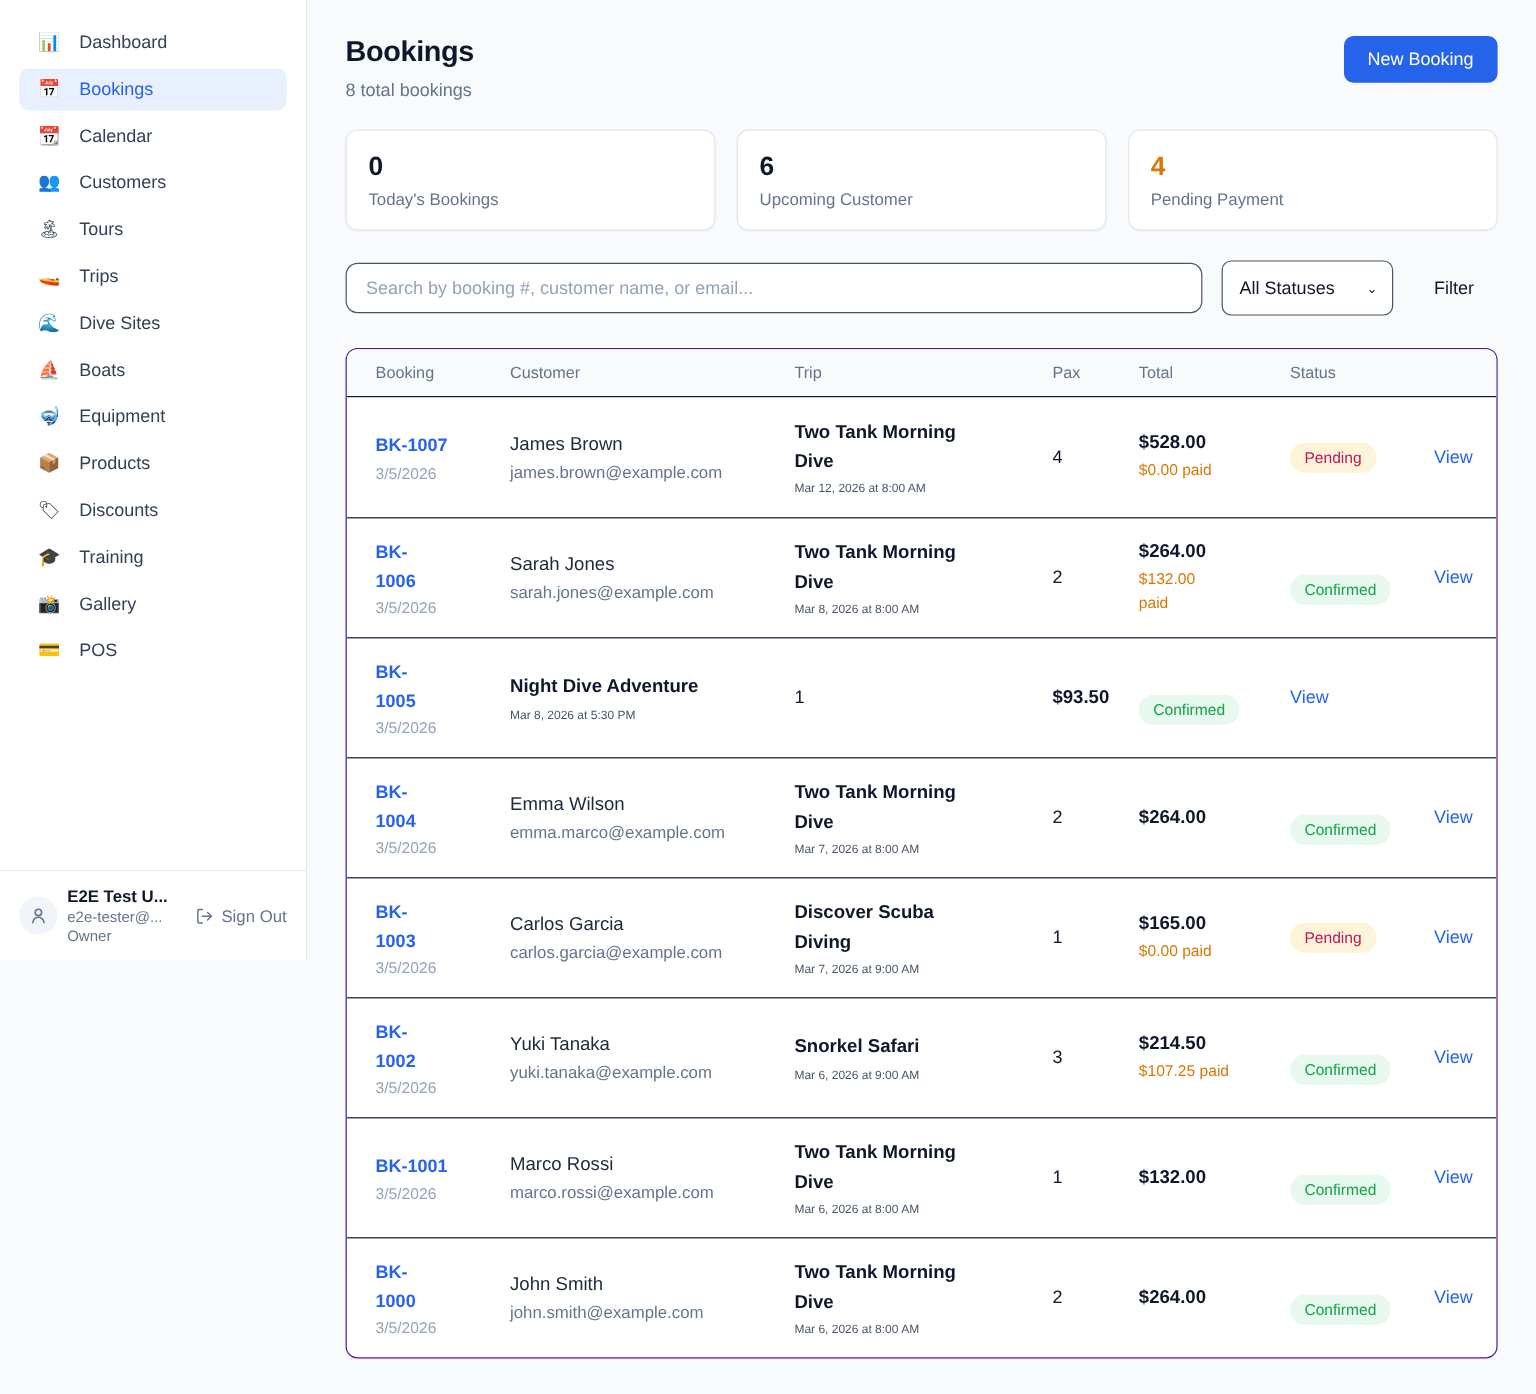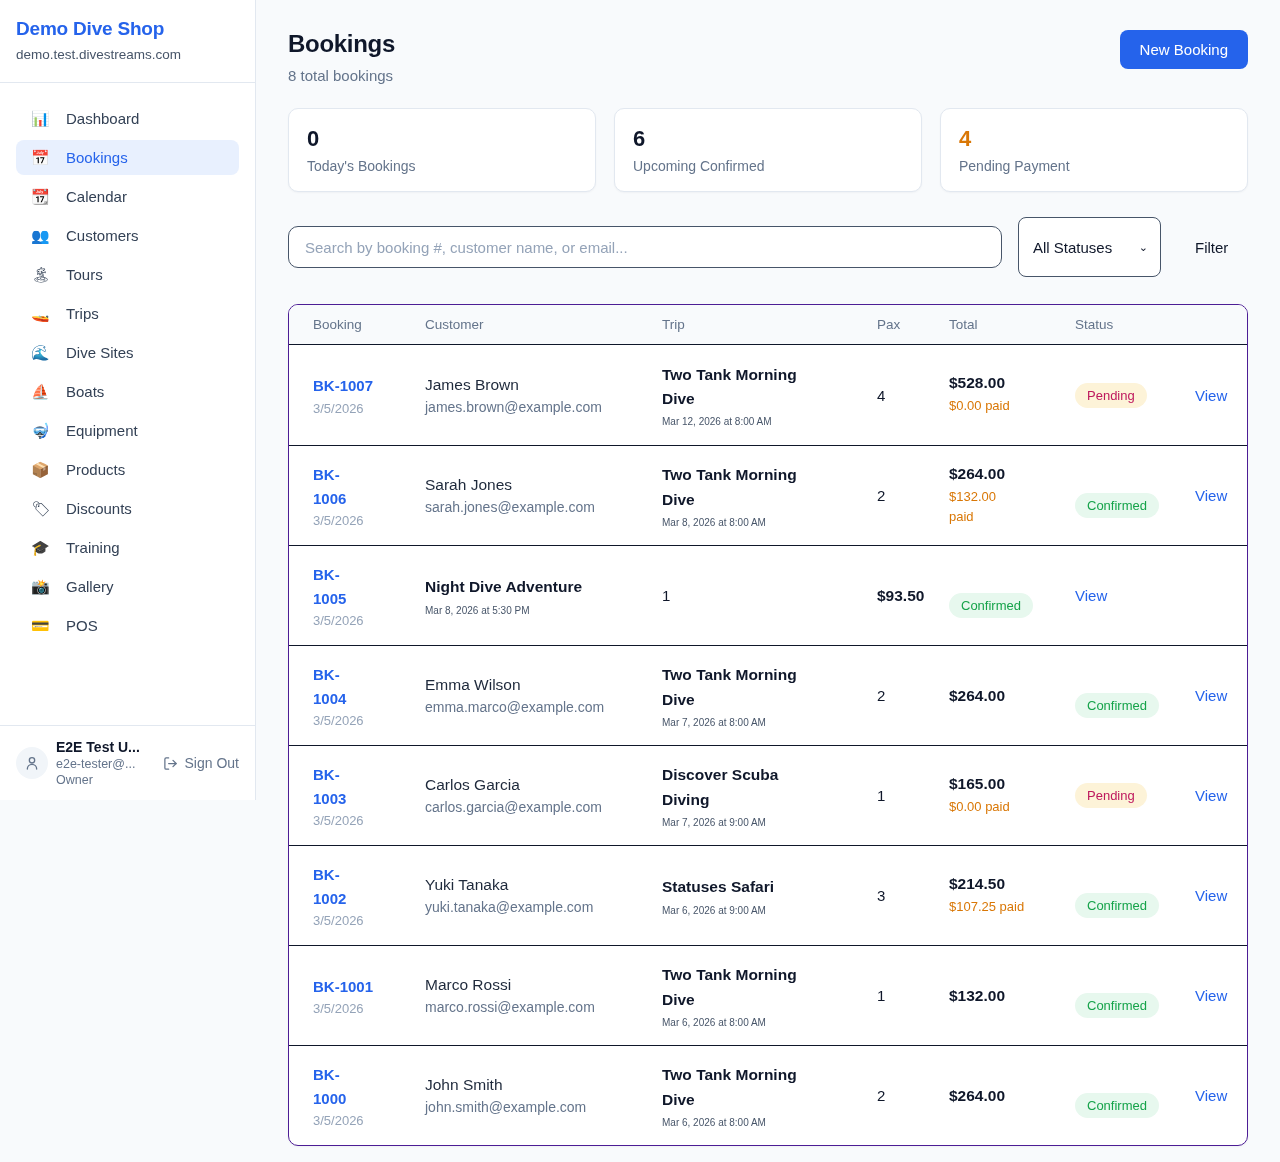--- a/index.html
+++ b/index.html
@@ -36,21 +36,21 @@
   .stat-card { background: #ffffff; border: 1px solid #e2e8f0; border-radius: 10px; padding: 17px 18px;
                box-shadow: 0 1px 2px rgba(15,23,42,0.04); }
   .stat-value { font-size: 22px; font-weight: 700; color: #0f172a; }
   .stat-value.orange { color: #d97706; }
   .stat-label { font-size: 14px; color: #64748b; margin-top: 6px; }
 
   .filter-row { display: flex; align-items: center; margin-top: 25px; }
   .search-input { flex: 0 0 714px; height: 42px; border: 1px solid #475569; border-radius: 10px;
                   padding: 0 16px; font-size: 15px; font-family: inherit; color: #0f172a; background: #ffffff; outline: none; }
   .search-input::placeholder { color: #94a3b8; }
-  .status-select { margin-left: 16px; height: 60px; min-width: 143px; background: #ffffff;
+  .status-select { margin-left: 16px; height: 46px; min-width: 143px; background: #ffffff;
                    border: 1px solid #475569; border-radius: 8px; display: flex; align-items: center;
                    justify-content: space-between; gap: 10px; padding: 0 12px 0 14px; font-size: 15px; color: #0f172a; cursor: pointer; }
   .chev { font-size: 11px; color: #0f172a; }
   .filter-label { margin-left: 34px; font-size: 15px; color: #0f172a; cursor: pointer; }
 
   
   .table-card { margin-top: 27px; background: #ffffff; border: 1px solid #4c1d95; border-radius: 10px;
                 box-shadow: 0 1px 2px rgba(15,23,42,0.04); overflow: hidden; }
   .tgrid { display: grid; grid-template-columns: 112px 237px 215px 72px 126px 120px 1fr; align-items: center; padding: 0 24px; }
   .thead { height: 40px; background: #f8fafc; border-bottom: 1px solid #0f172a; }
@@ -70,24 +70,20 @@
   .badge-pending { color: #be185d; background: #fdf3d8; }
   .badge-confirmed { color: #16a34a; background: #e7f8ee; margin-top: 20px; }
   .view-link { font-size: 15px; font-weight: 500; color: #2563eb; cursor: pointer; }
 </style>
 </head>
 <body>
 
 <div class="app">
 
   <aside class="sidebar">
-    <div class="sidebar-header">
-      <div class="shop-name">Demo Dive Shop</div>
-      <div class="shop-domain">demo.test.divestreams.com</div>
-    </div>
     <nav class="nav" id="nav">
   <div class="nav-item">
     <span class="icon">📊</span>
     <span class="label">Dashboard</span>
   </div>
 
   <div class="nav-item active">
     <span class="icon">📅</span>
     <span class="label">Bookings</span>
   </div>
@@ -185,21 +181,21 @@
       <button class="btn-primary">New Booking</button>
     </div>
 
     <div class="stats">
       <div class="stat-card">
         <div class="stat-value">0</div>
         <div class="stat-label">Today's Bookings</div>
       </div>
       <div class="stat-card">
         <div class="stat-value">6</div>
-        <div class="stat-label">Upcoming Confirmed</div>
+        <div class="stat-label">Upcoming Customer</div>
       </div>
       <div class="stat-card">
         <div class="stat-value orange">4</div>
         <div class="stat-label">Pending Payment</div>
       </div>
     </div>
 
     <div class="filter-row">
       <input class="search-input" type="text" placeholder="Search by booking #, customer name, or email..." style="">
       <div class="status-select">
@@ -349,21 +345,21 @@
     <div>
       <div class="bk-id">BK-
 1002</div>
       <div class="bk-date">3/5/2026</div>
     </div>
     <div>
       <div class="cust-name">Yuki Tanaka</div>
       <div class="cust-email">yuki.tanaka@example.com</div>
     </div>
     <div>
-      <div class="trip-name">Statuses Safari</div>
+      <div class="trip-name">Snorkel Safari</div>
       <div class="trip-date">Mar 6, 2026 at 9:00 AM</div>
     </div>
     <div class="pax">3</div>
     <div>
       <div class="total">$214.50</div>
       <div class="paid">$107.25 paid</div>
     </div>
     <div>
       <span class="badge badge-confirmed">Confirmed</span>
     </div>

